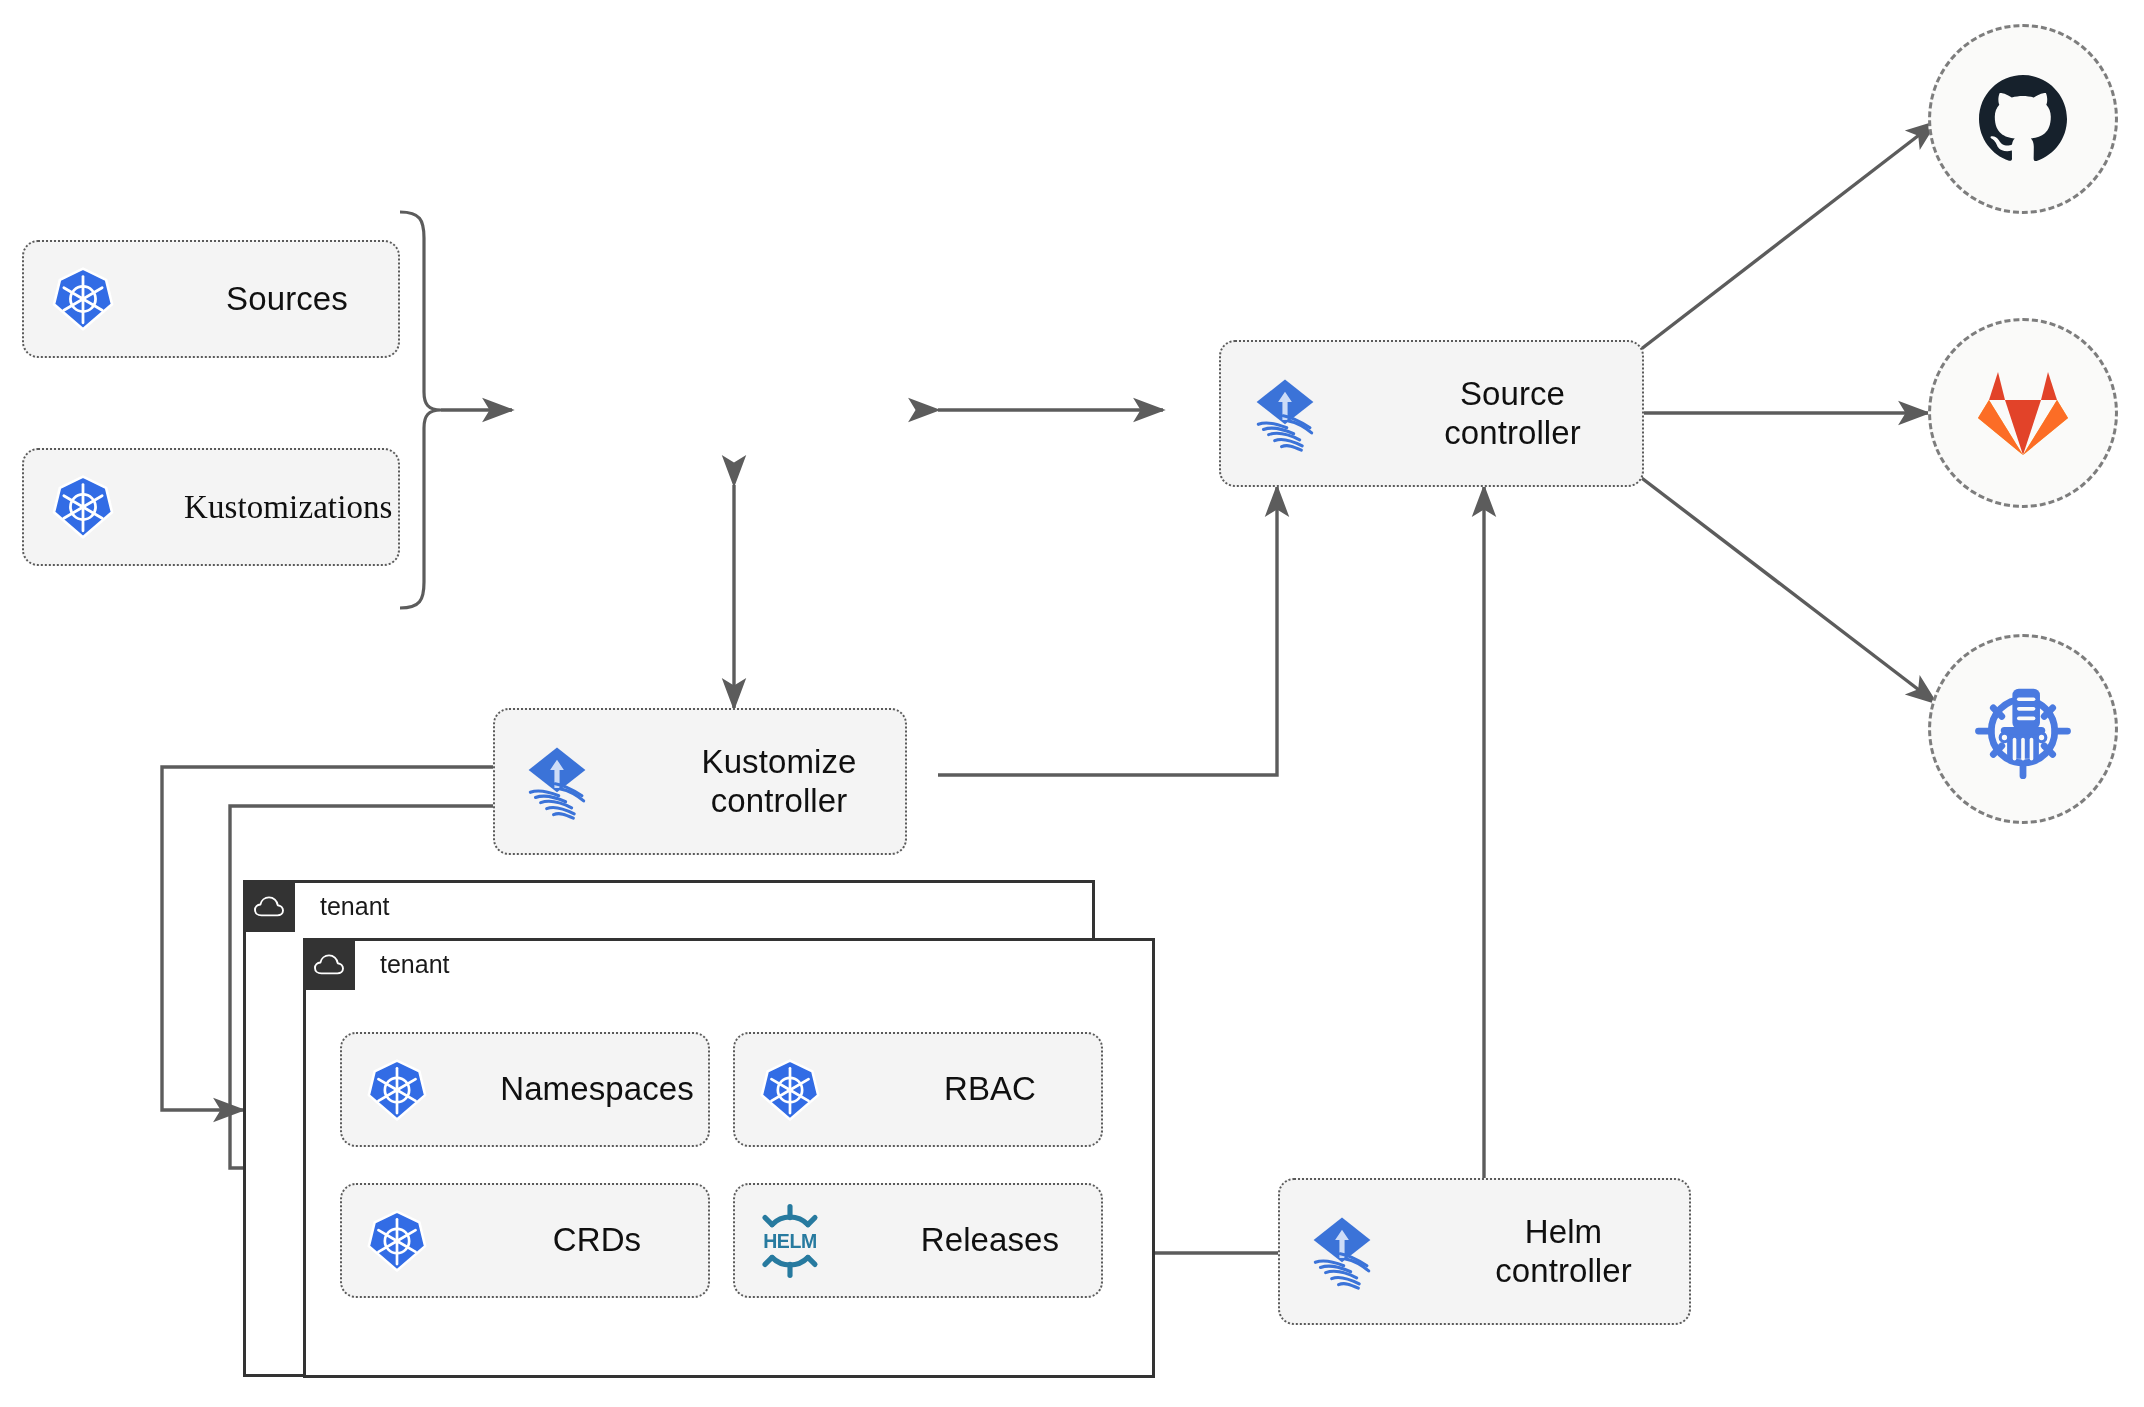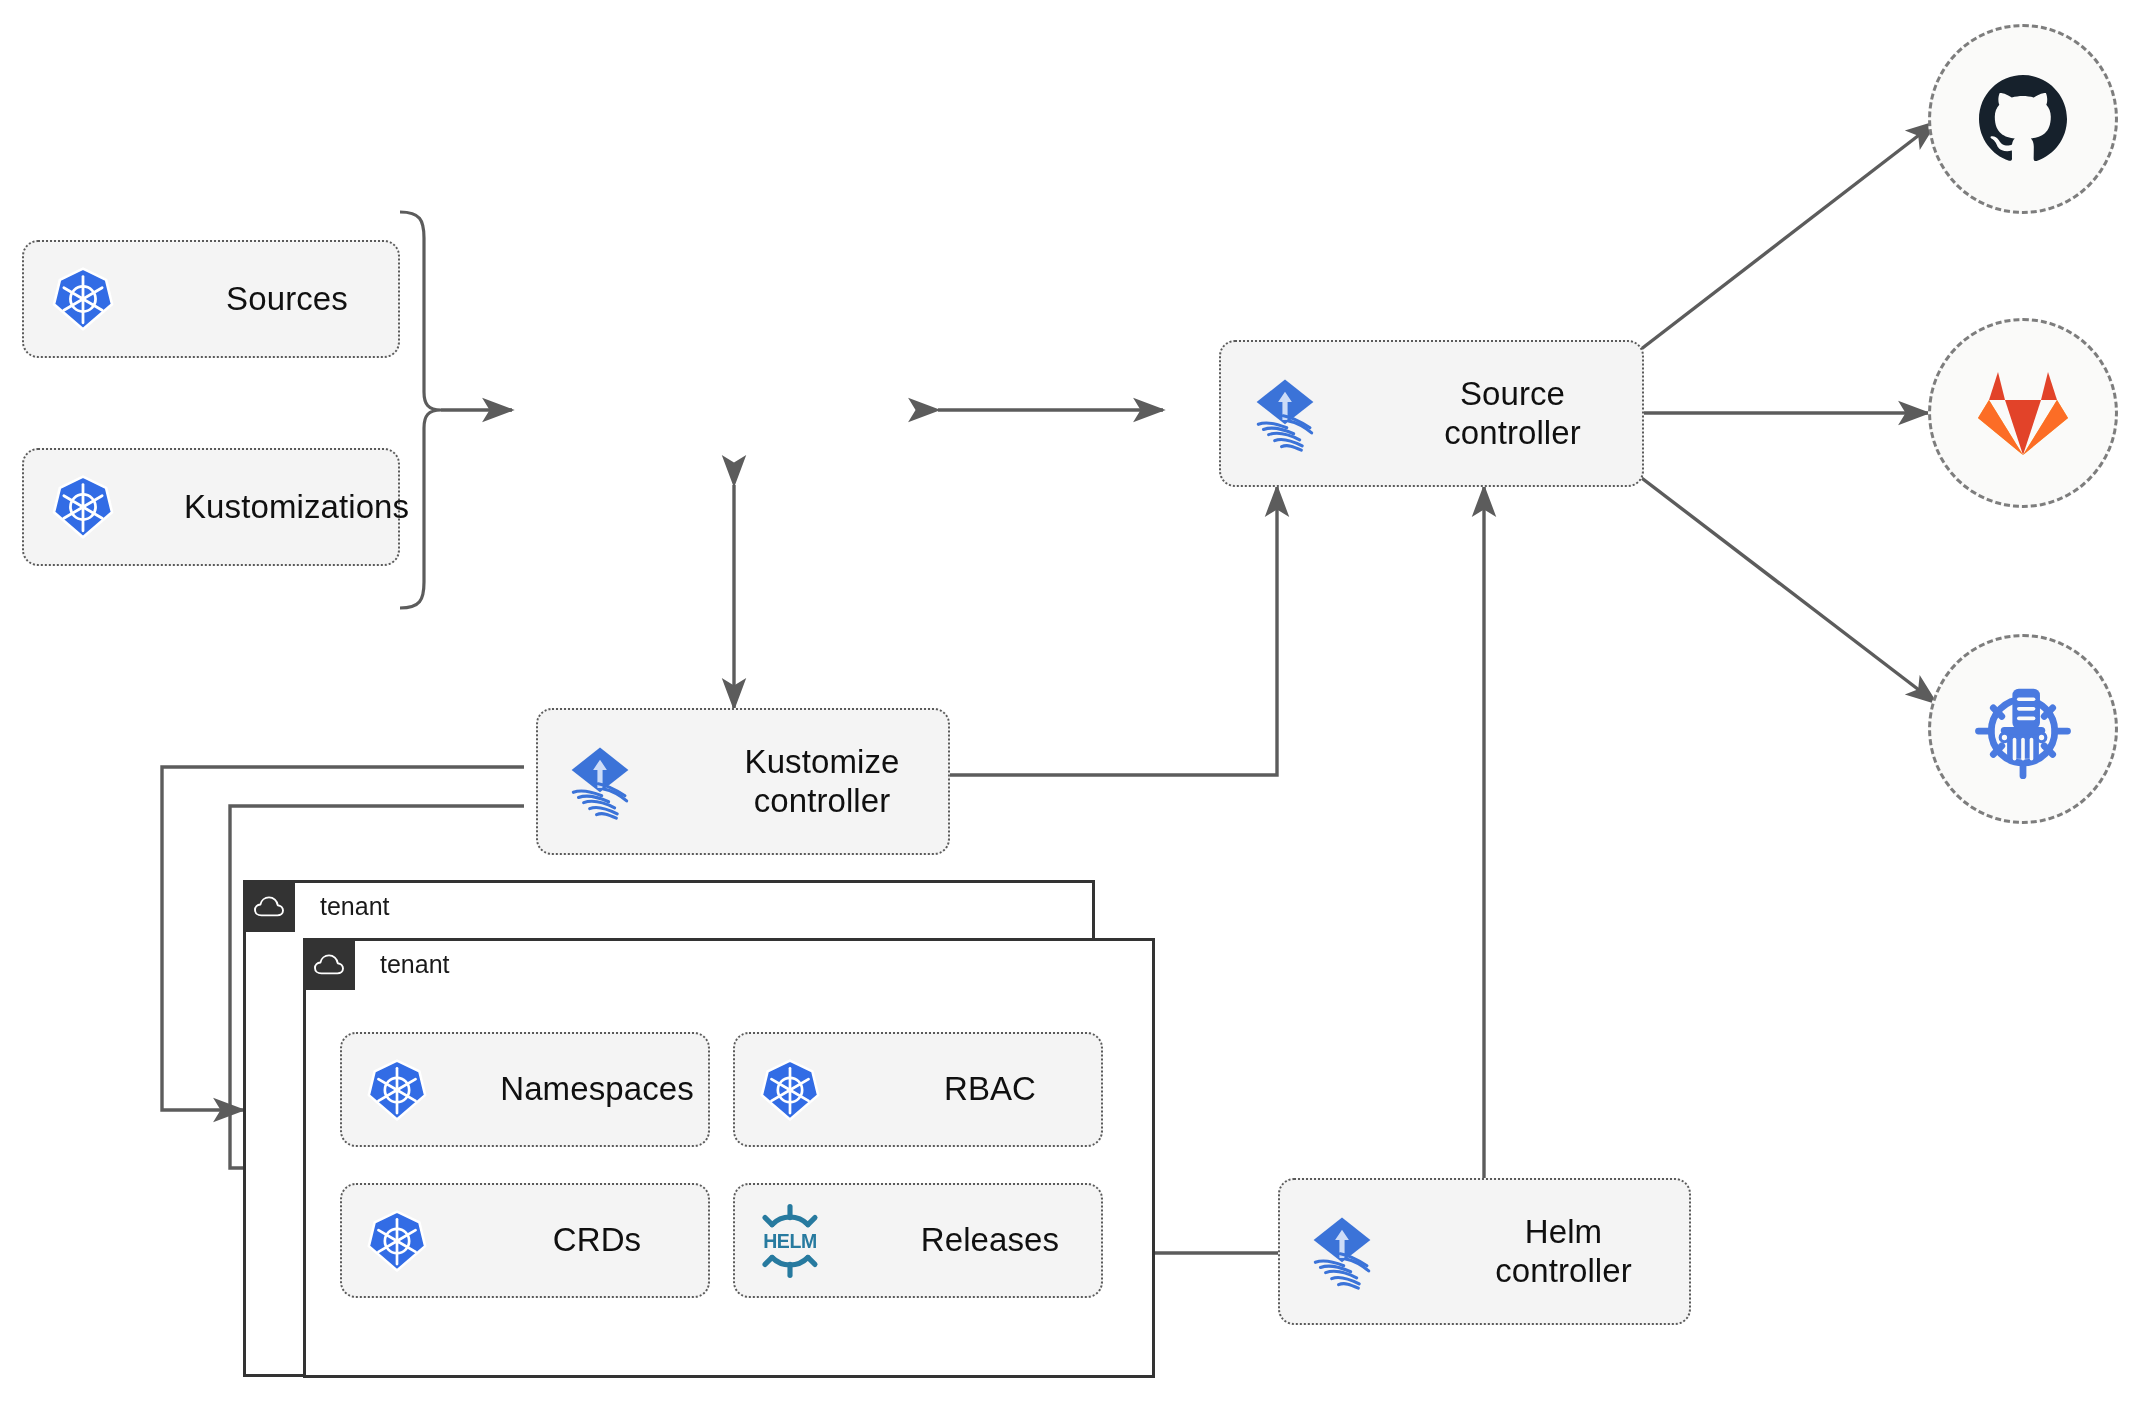--- a/index.html
+++ b/index.html
@@ -188,21 +188,21 @@
           <line x1="50" y1="50" x2="79" y2="67"></line>
           <line x1="50" y1="50" x2="50" y2="86"></line>
           <line x1="50" y1="50" x2="21" y2="67"></line>
           <line x1="50" y1="50" x2="21" y2="33"></line>
         </g>
       </svg>
     </div>
     <div class="lbl">Sources</div>
   </div>
 
-  <div class="node" style="left:22px; top:448px; width:378px; height:118px;">
+  <div class="node" style="left:22px; top:448px; width:378px; height:118px;font-family:Liberation Serif, serif;">
     <div class="ico" style="width:118px;">
       <svg width="66" height="66" viewBox="0 0 100 100" aria-hidden="true">
         <polygon points="50,4 85,21 94,58 50,96 6,58 15,21" fill="#326ce5" stroke="#ffffff" stroke-width="4" stroke-linejoin="round"></polygon>
         <g fill="none" stroke="#ffffff" stroke-width="4.2" stroke-linecap="round">
           <circle cx="50" cy="50" r="19"></circle>
           <circle cx="50" cy="50" r="4.1" fill="#ffffff" stroke="none"></circle>
           <line x1="50" y1="50" x2="50" y2="16"></line>
           <line x1="50" y1="50" x2="79" y2="33"></line>
           <line x1="50" y1="50" x2="79" y2="67"></line>
           <line x1="50" y1="50" x2="50" y2="86"></line>
@@ -228,21 +228,21 @@
           <path d="M46,88 C53,85 60,88 69,92"></path>
           <path d="M54,58 C64,60 73,65 81,72"></path>
           <path d="M48,52 C59,54 70,60 79,66"></path>
         </g>
       </svg>
     </div>
     <div class="lbl">Source
 controller</div>
   </div>
 
-  <div class="node" style="left:536px; top:708px; width:414px; height:147px;">
+  <div class="node" style="left:493px; top:708px; width:414px; height:147px;">
     <div class="ico" style="width:124px;">
       <svg width="86" height="86" viewBox="0 0 100 100" aria-hidden="true">
         <polygon points="50,10 83,36 50,62 17,36" fill="#3b73d8"></polygon>
         <path d="M50,24 L58,36 L53,36 L53,57 L47,57 L47,36 L42,36 Z" fill="#cddcf7"></path>
         <g stroke="#3b73d8" stroke-width="3.6" fill="none" stroke-linecap="round">
           <path d="M19,62 C30,58 42,62 52,66"></path>
           <path d="M25,68 C36,64 49,68 60,73"></path>
           <path d="M31,74 C42,70 55,74 67,80"></path>
           <path d="M38,81 C47,77 58,81 70,87"></path>
           <path d="M46,88 C53,85 60,88 69,92"></path>

